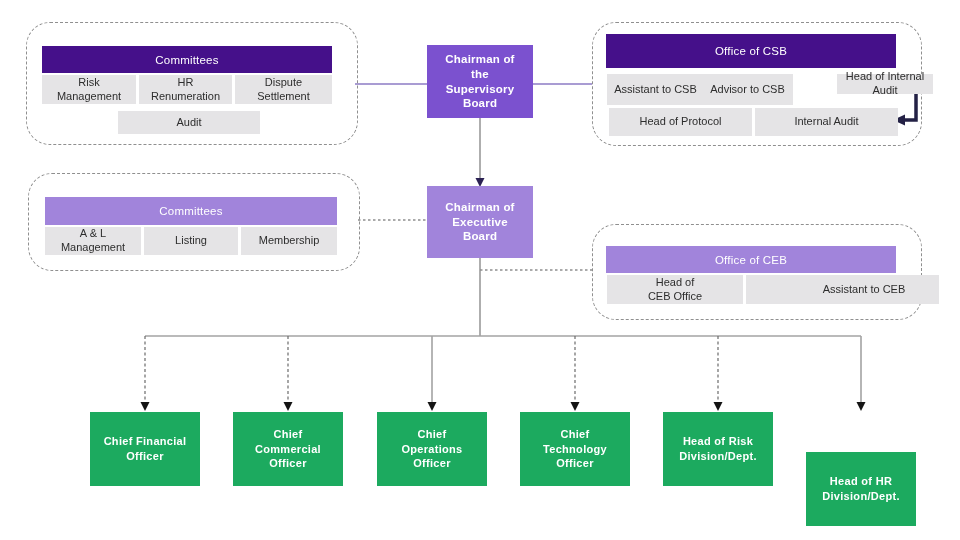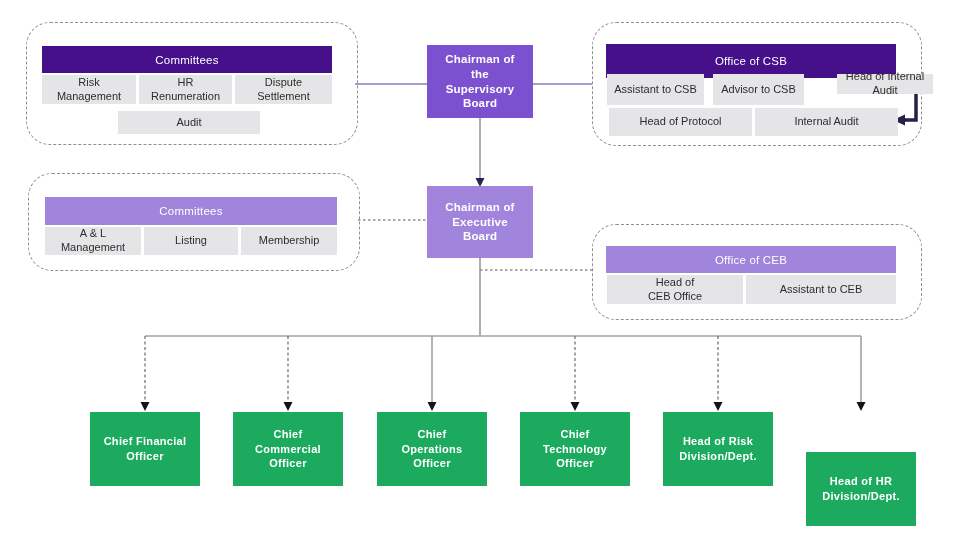--- a/index.html
+++ b/index.html
@@ -67,23 +67,23 @@
     <div class="itm" style="left:15px;top:52px;width:94px;height:29px;">Risk
 Management</div>
     <div class="itm" style="left:112px;top:52px;width:93px;height:29px;">HR
 Renumeration</div>
     <div class="itm" style="left:208px;top:52px;width:97px;height:29px;text-align:center;">Dispute
 Settlement</div>
     <div class="itm" style="left:91px;top:88px;width:142px;height:23px;">Audit</div>
   </div>
 
   <div class="grp" style="left:592px;top:22px;width:328px;height:122px;">
-    <div class="hdr dark" style="left:13px;top:21px;width:290px;height:34px;">Office of CSB</div>
+    <div class="hdr dark" style="left:13px;top:11px;width:290px;height:34px;">Office of CSB</div>
     <div class="itm" style="left:14px;top:51px;width:97px;height:31px;">Assistant to CSB</div>
-    <div class="itm" style="left:120px;top:51px;width:91px;height:31px;">Advisor to CSB</div>
+    <div class="itm" style="left:109px;top:51px;width:91px;height:31px;">Advisor to CSB</div>
     <div class="itm" style="left:200px;top:51px;width:96px;height:20px;margin-left:44px;">Head of Internal
 Audit</div>
     <div class="itm" style="left:16px;top:85px;width:143px;height:28px;">Head of Protocol</div>
     <div class="itm" style="left:162px;top:85px;width:143px;height:28px;">Internal Audit</div>
   </div>
 
   <div class="node sup" style="left:427px;top:45px;width:106px;height:73px;">Chairman of
 the
 Supervisory
 Board</div>
@@ -97,21 +97,21 @@
   </div>
 
   <div class="node exec" style="left:427px;top:186px;width:106px;height:72px;">Chairman of
 Executive
 Board</div>
 
   <div class="grp" style="left:592px;top:224px;width:328px;height:94px;">
     <div class="hdr light" style="left:13px;top:21px;width:290px;height:27px;">Office of CEB</div>
     <div class="itm" style="left:14px;top:50px;width:136px;height:29px;">Head of
 CEB Office</div>
-    <div class="itm" style="left:153px;top:50px;width:150px;height:29px;">Assistant to CEB</div>
+    <div class="itm" style="left:153px;top:50px;width:150px;height:29px;padding-left:43px;">Assistant to CEB</div>
   </div>
 
   <div class="green" style="left:90px;top:412px;">Chief Financial
 Officer</div>
   <div class="green" style="left:233px;top:412px;">Chief
 Commercial
 Officer</div>
   <div class="green" style="left:377px;top:412px;">Chief
 Operations
 Officer</div>

